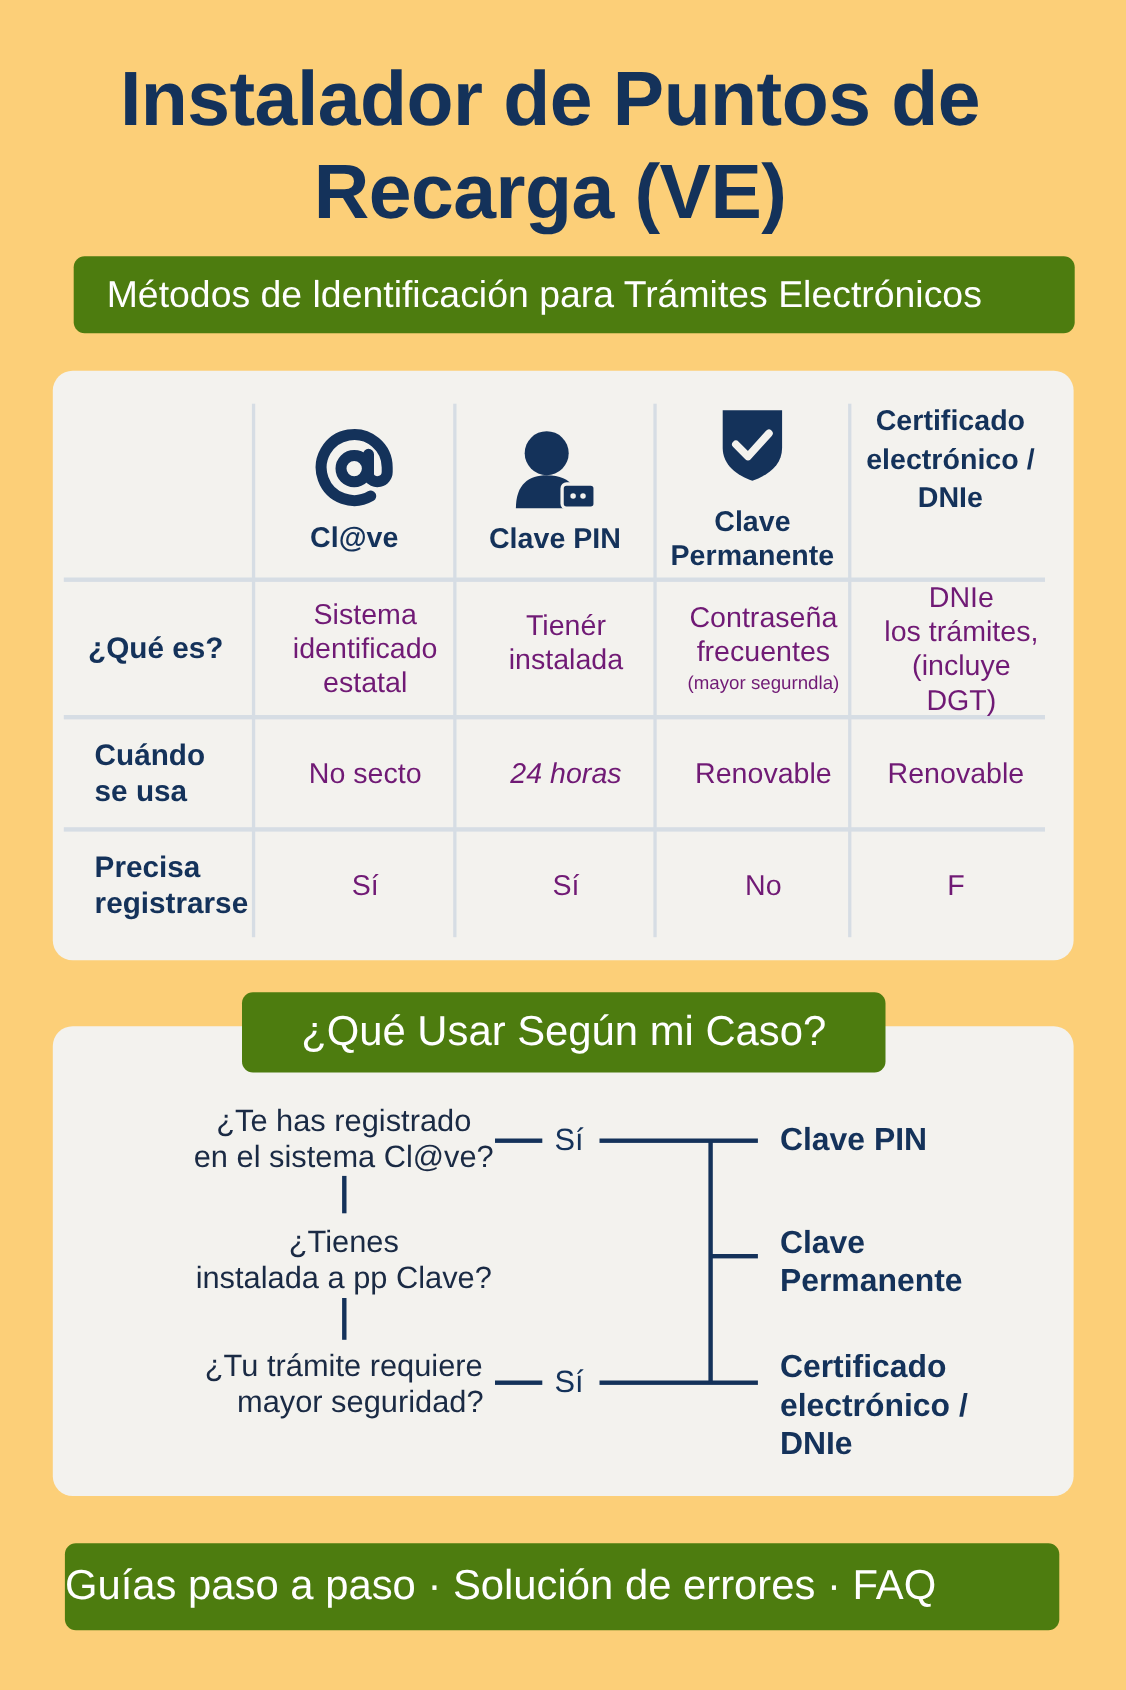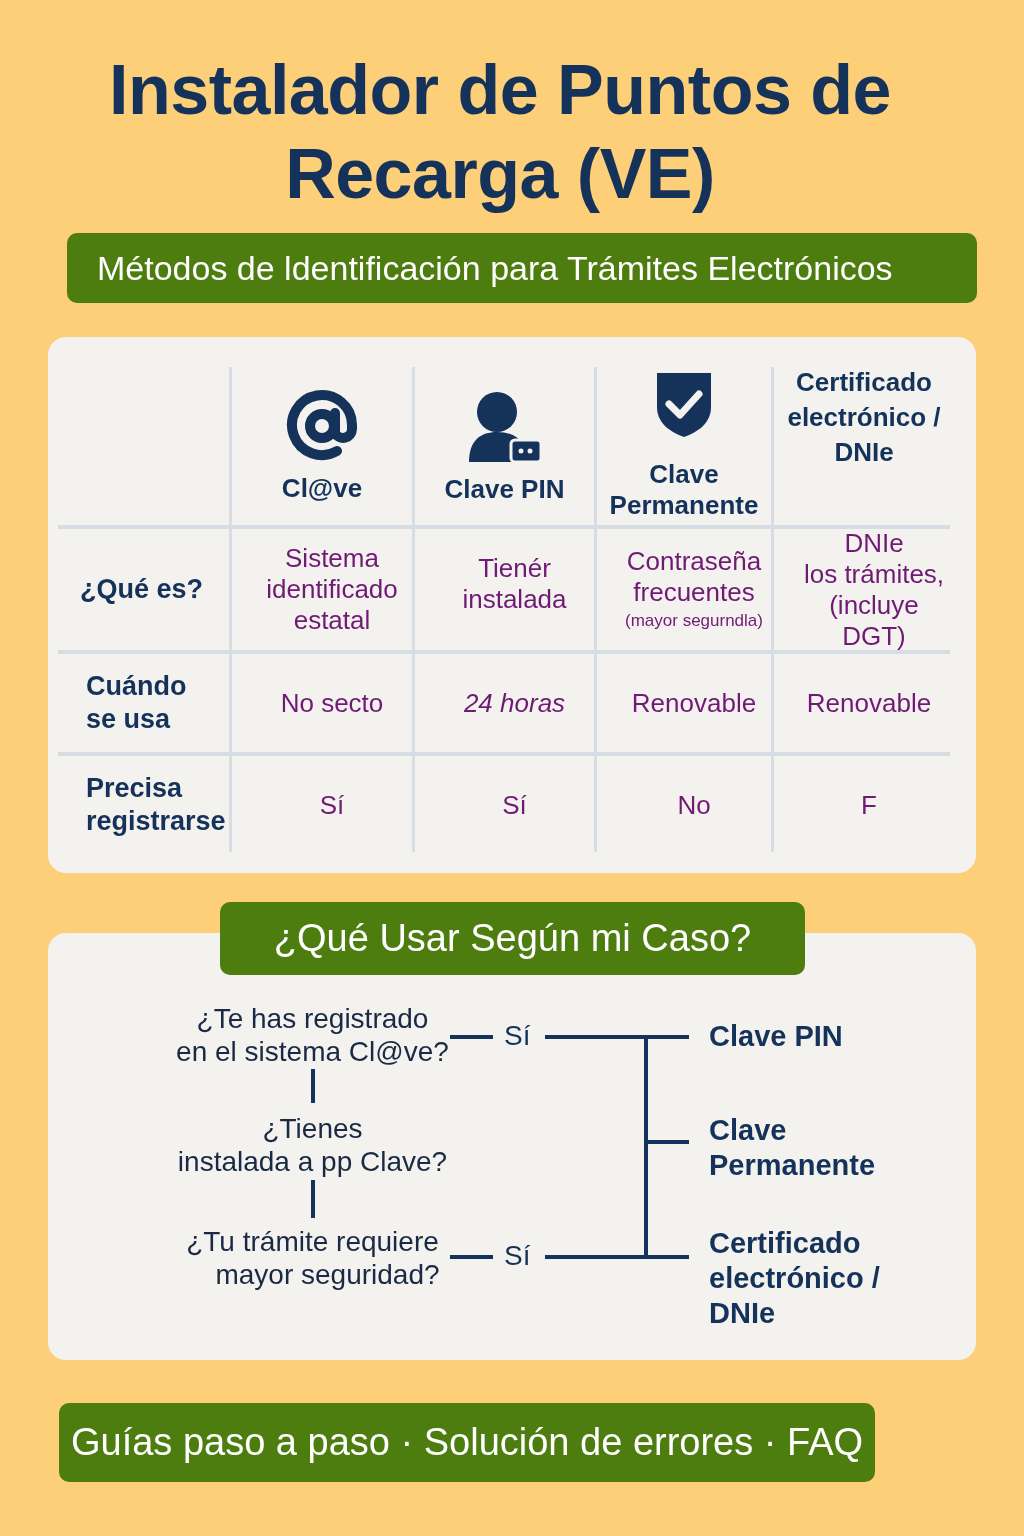--- a/index.html
+++ b/index.html
@@ -68,22 +68,22 @@
     position: absolute; font-size: 28px; line-height: 33px; color: #1a2a44;
     text-align: center;
   }
   .si { position: absolute; font-size: 28px; color: #14325a; }
   .fline { position: absolute; background: #14325a; }
   .res {
     position: absolute; font-size: 29px; font-weight: bold; line-height: 35px;
     color: #14325a;
   }
   .banner-foot {
-    left: 59px; top: 1403px; width: 816px; height: 79px;
-    justify-content: center; font-size: 38px;
+    left: 59px; top: 1403px; width: 904px; height: 79px;
+    font-size: 38px;
   }
 </style>
 </head>
 <body>
 
 <div class="title">
   <span class="l1" style="padding-left:0;">Instalador de Puntos de</span>
   <span class="l2" style="padding-left:0;">Recarga (VE)</span>
 </div>
 

